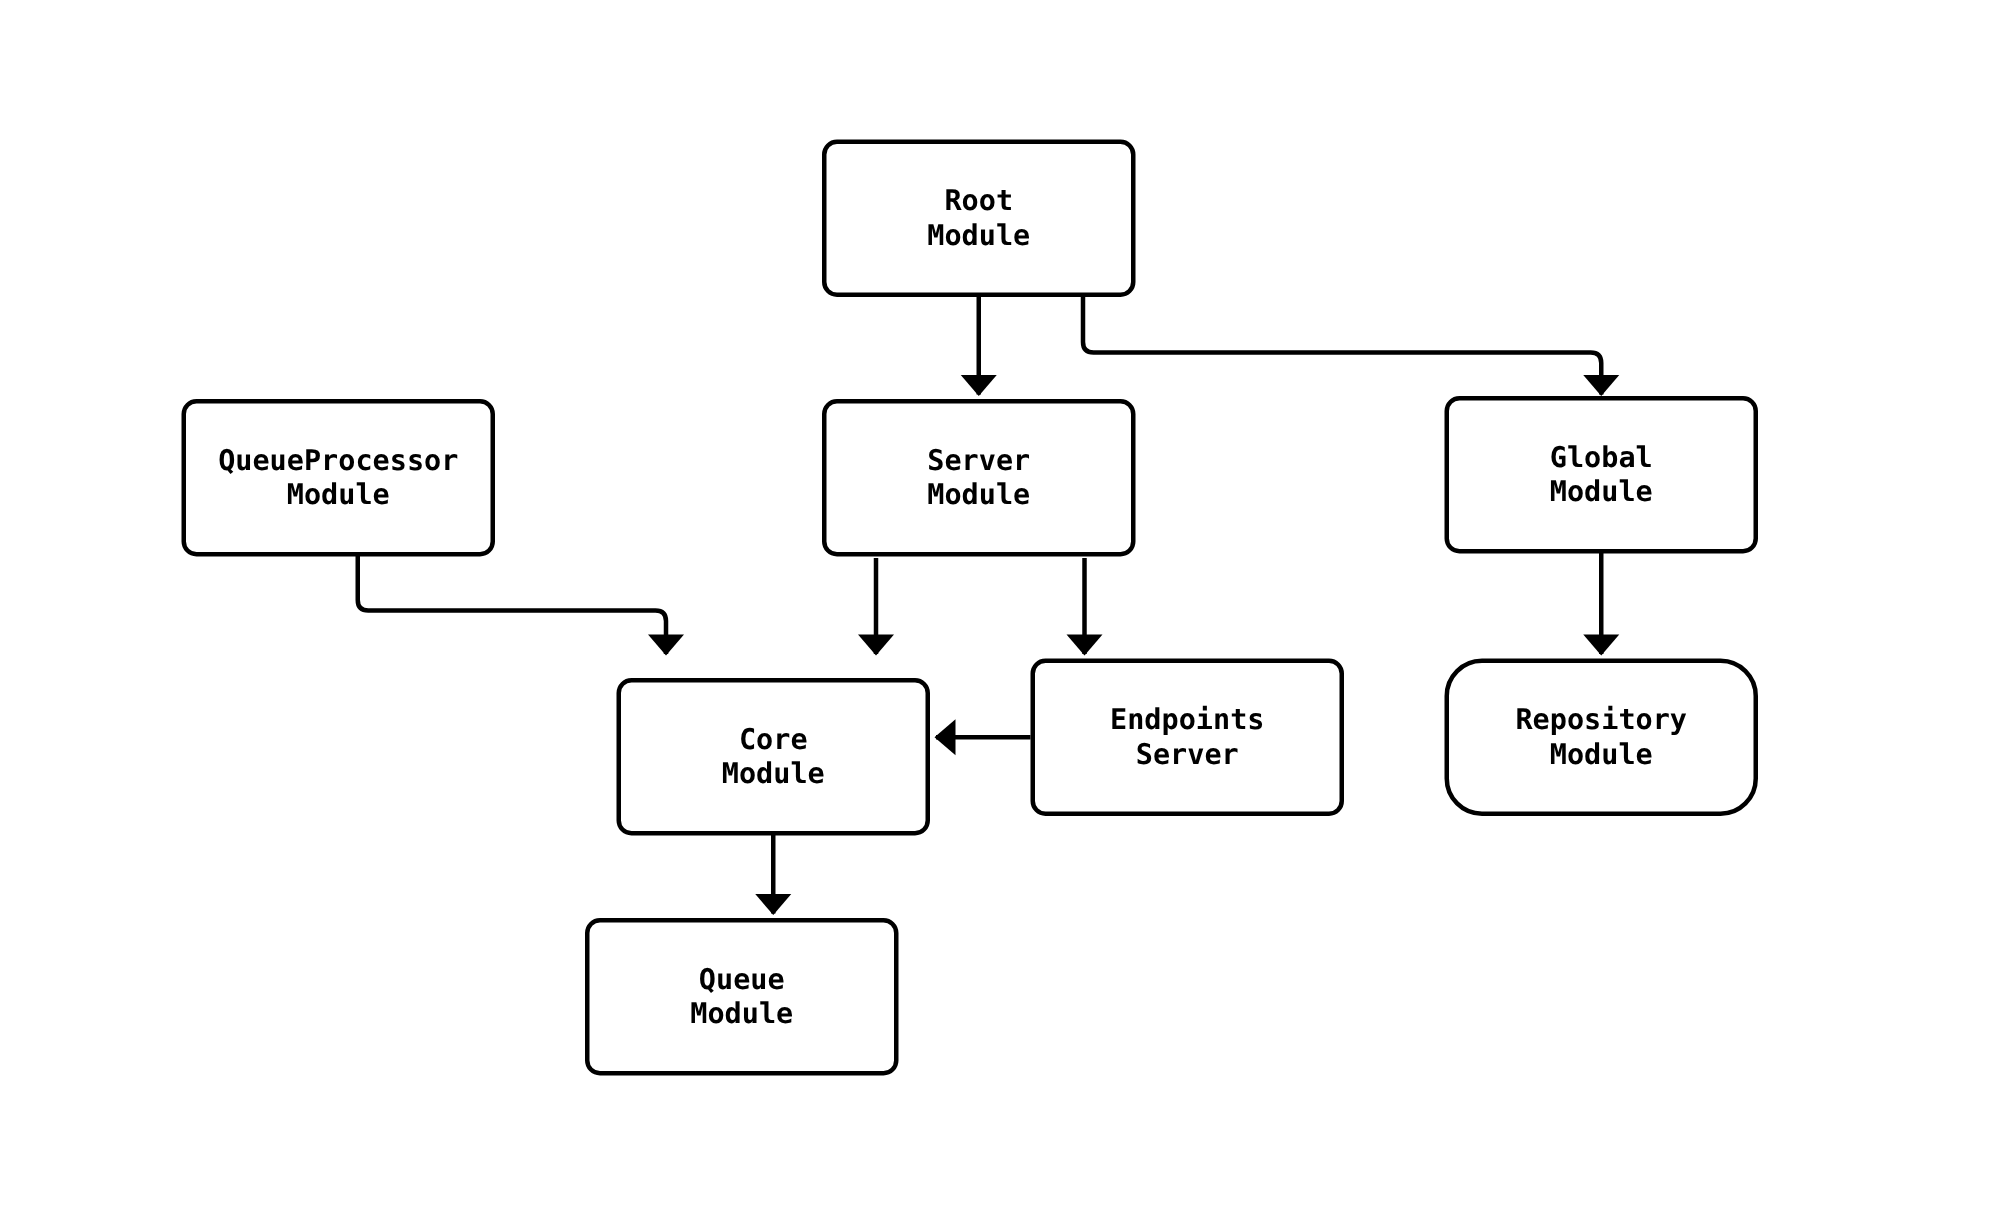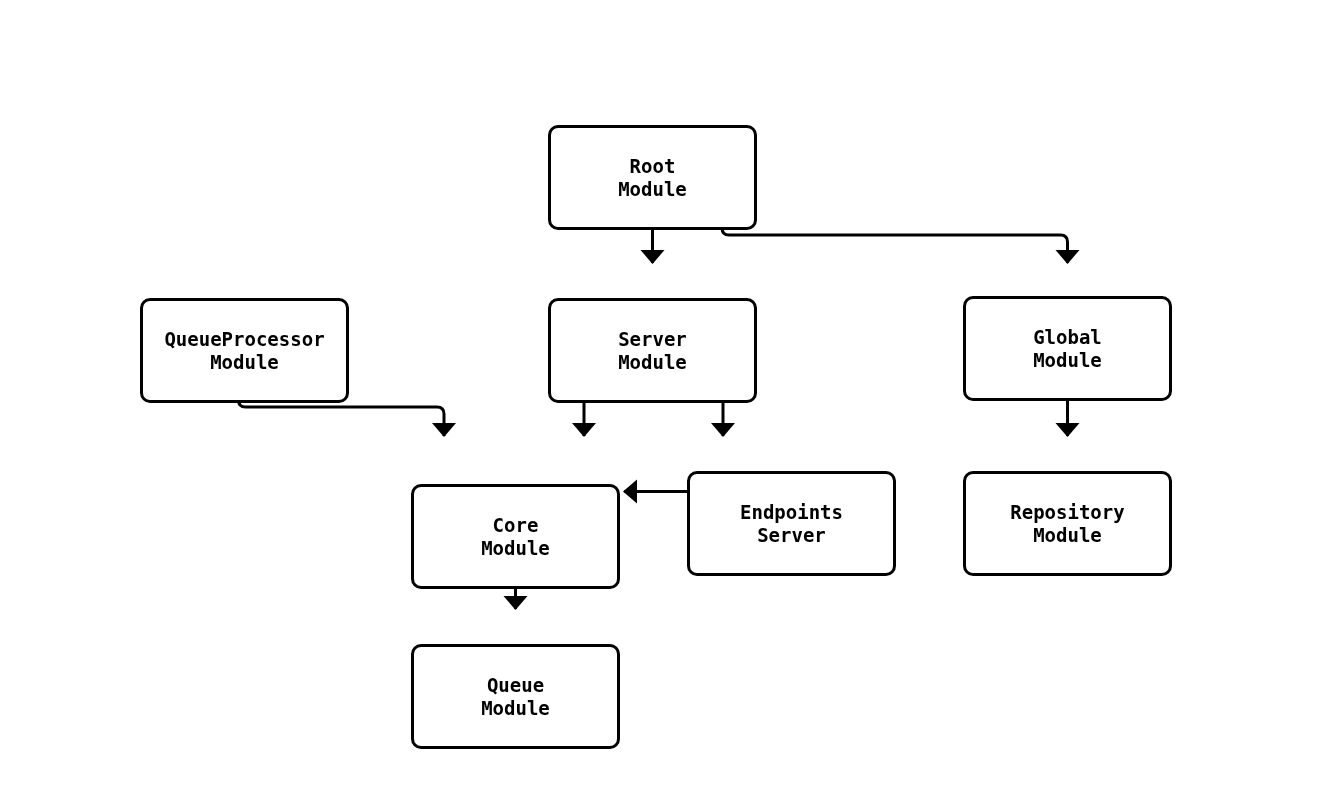--- a/index.html
+++ b/index.html
@@ -35,21 +35,20 @@
     border-radius: 10px;
     display: flex;
     align-items: center;
     justify-content: center;
     text-align: center;
     color: #000000;
     font-weight: bold;
     font-size: 19px;
     line-height: 23px;
     white-space: pre-line;
-    margin-top: 32px;
   }
 </style>
 </head>
 <body>
 
 <div class="canvas">
 
   <svg class="edges-layer" width="1337" height="809" viewBox="0 0 1337 809">
     <defs>
       <marker id="arrowhead" markerUnits="userSpaceOnUse" markerWidth="16" markerHeight="26" refX="13" refY="12" orient="auto" style="overflow: visible;">
@@ -70,34 +69,34 @@
     <path class="edge" d="M687,491.5 L624,491.5" marker-end="url(#arrowhead)"></path>
 
     <path class="edge" d="M1067.5,368 L1067.5,436" marker-end="url(#arrowhead)"></path>
 
     <path class="edge" d="M515.5,543 L515.5,609" marker-end="url(#arrowhead)"></path>
   </svg>
 
   <div class="node" style="left: 548px; top: 93px;">Root
 Module</div>
 
-  <div class="node" style="left: 140px; top: 266px;">QueueProcessor
+  <div class="node" style="left: 121px; top: 266px;">QueueProcessor
 Module</div>
 
   <div class="node" style="left: 548px; top: 266px;">Server
 Module</div>
 
   <div class="node" style="left: 963px; top: 264px;">Global
 Module</div>
 
   <div class="node" style="left: 411px; top: 452px;">Core
 Module</div>
 
   <div class="node" style="left: 687px; top: 439px;">Endpoints
 Server</div>
 
-  <div class="node" style="left: 963px; top: 439px;">Repository
+  <div class="node" style="left: 963px; top: 439px; border-radius: 25px;">Repository
 Module</div>
 
-  <div class="node" style="left: 411px; top: 612px;">Queue
+  <div class="node" style="left: 390px; top: 612px;">Queue
 Module</div>
 
 </div>
 
 </body></html>

